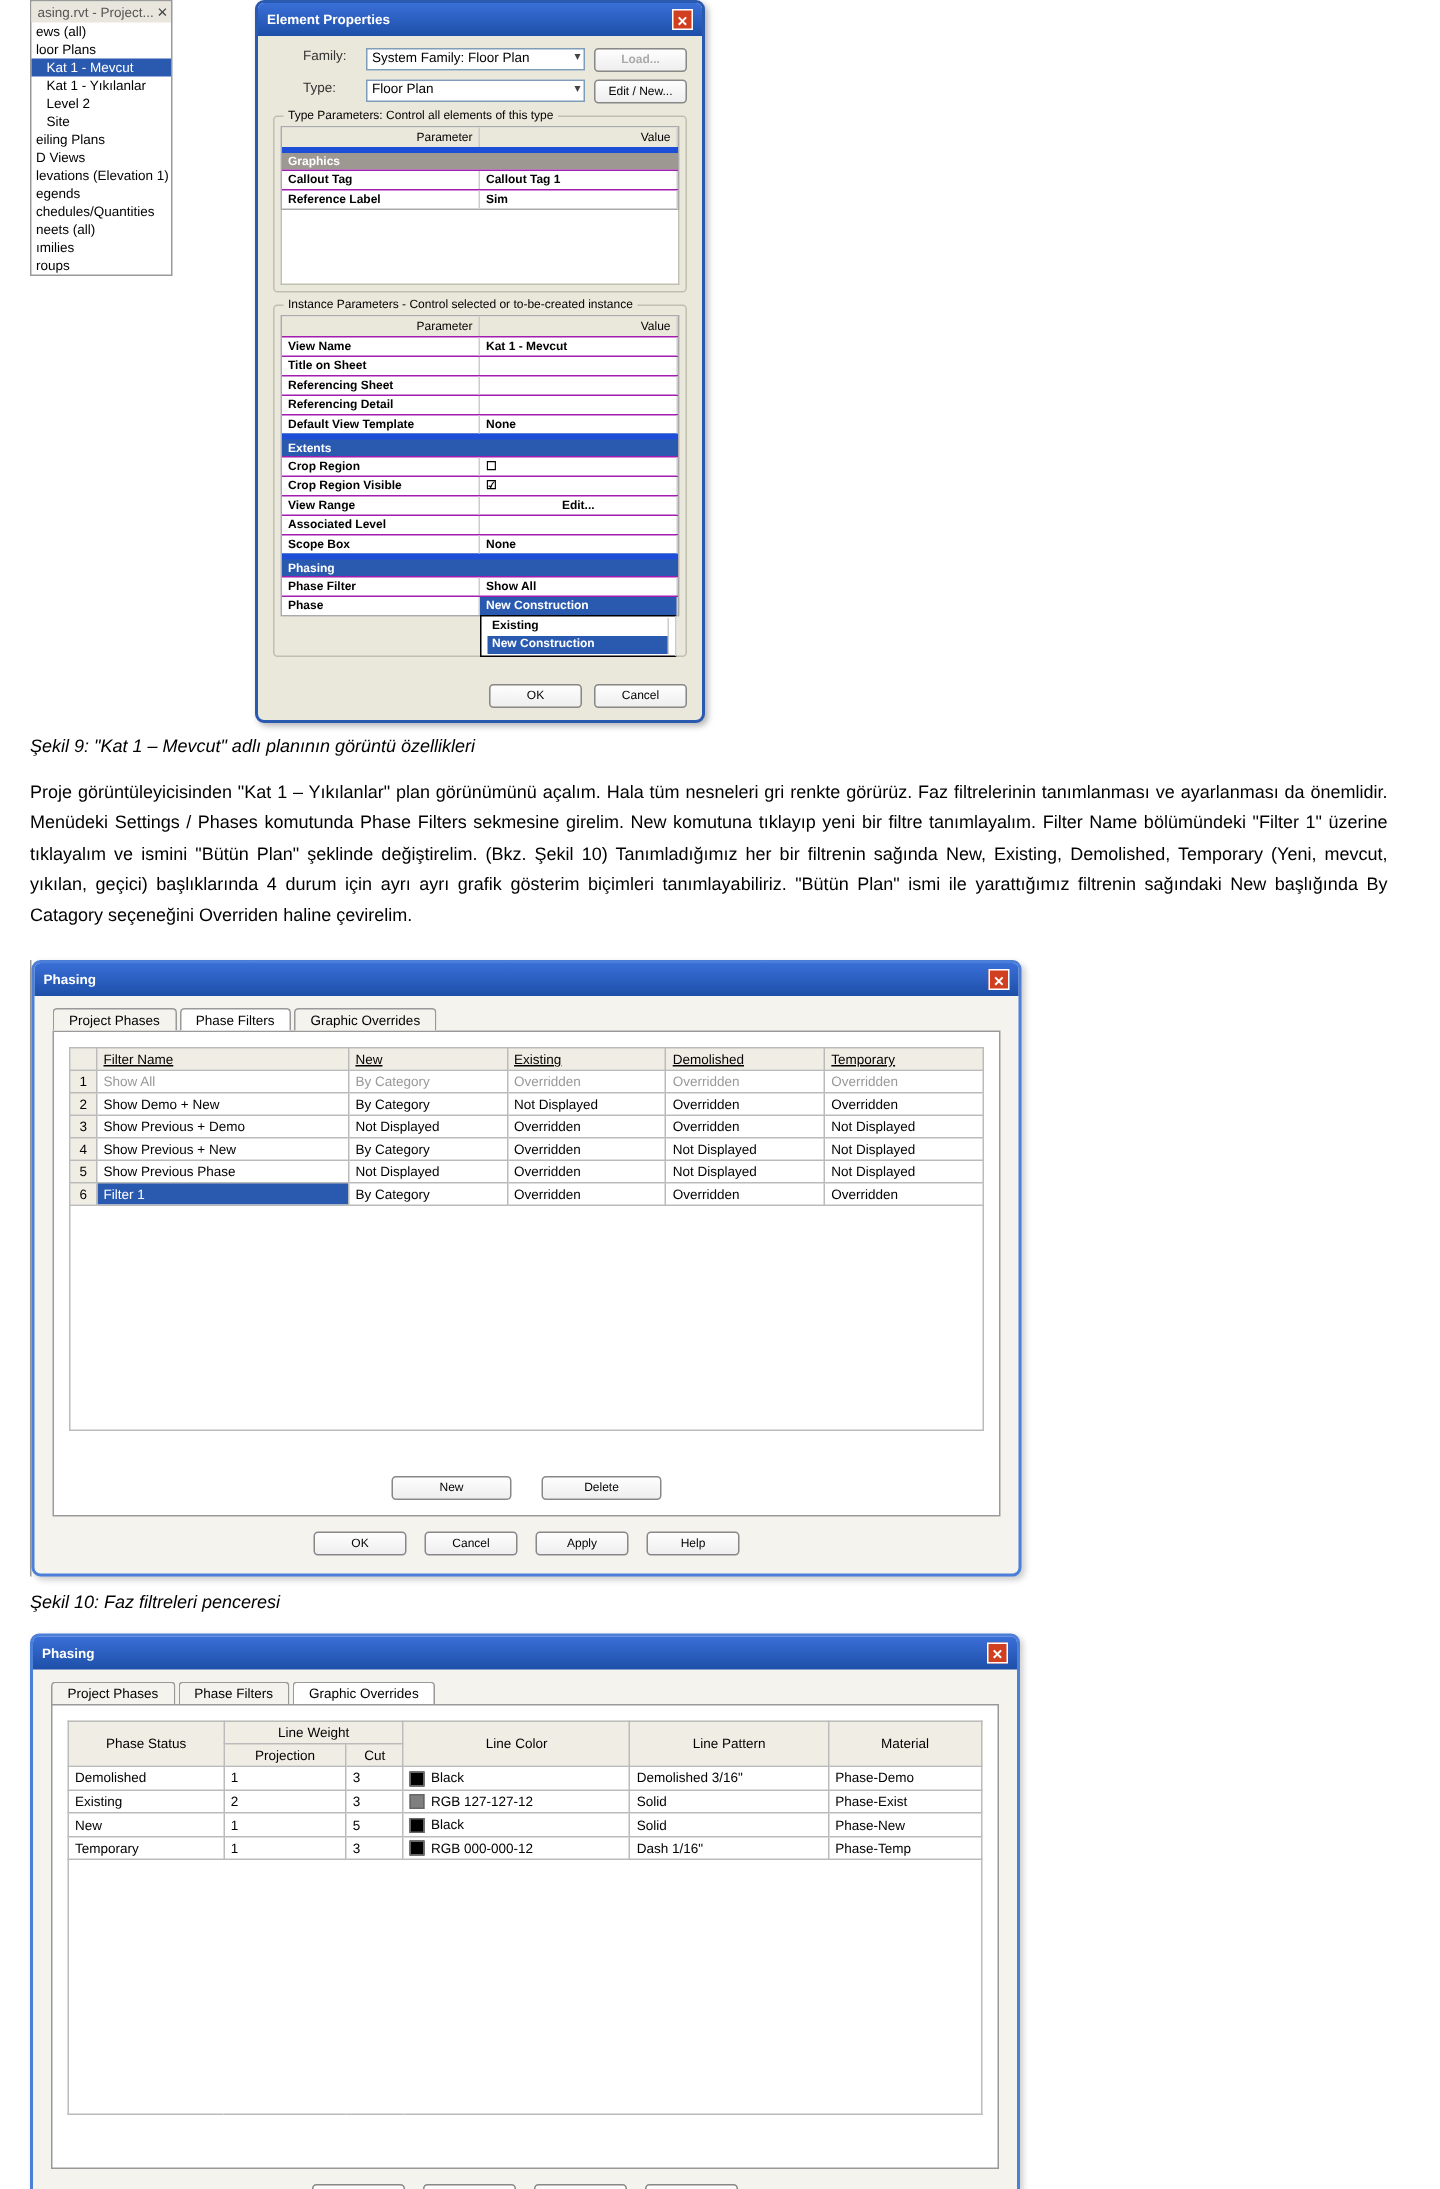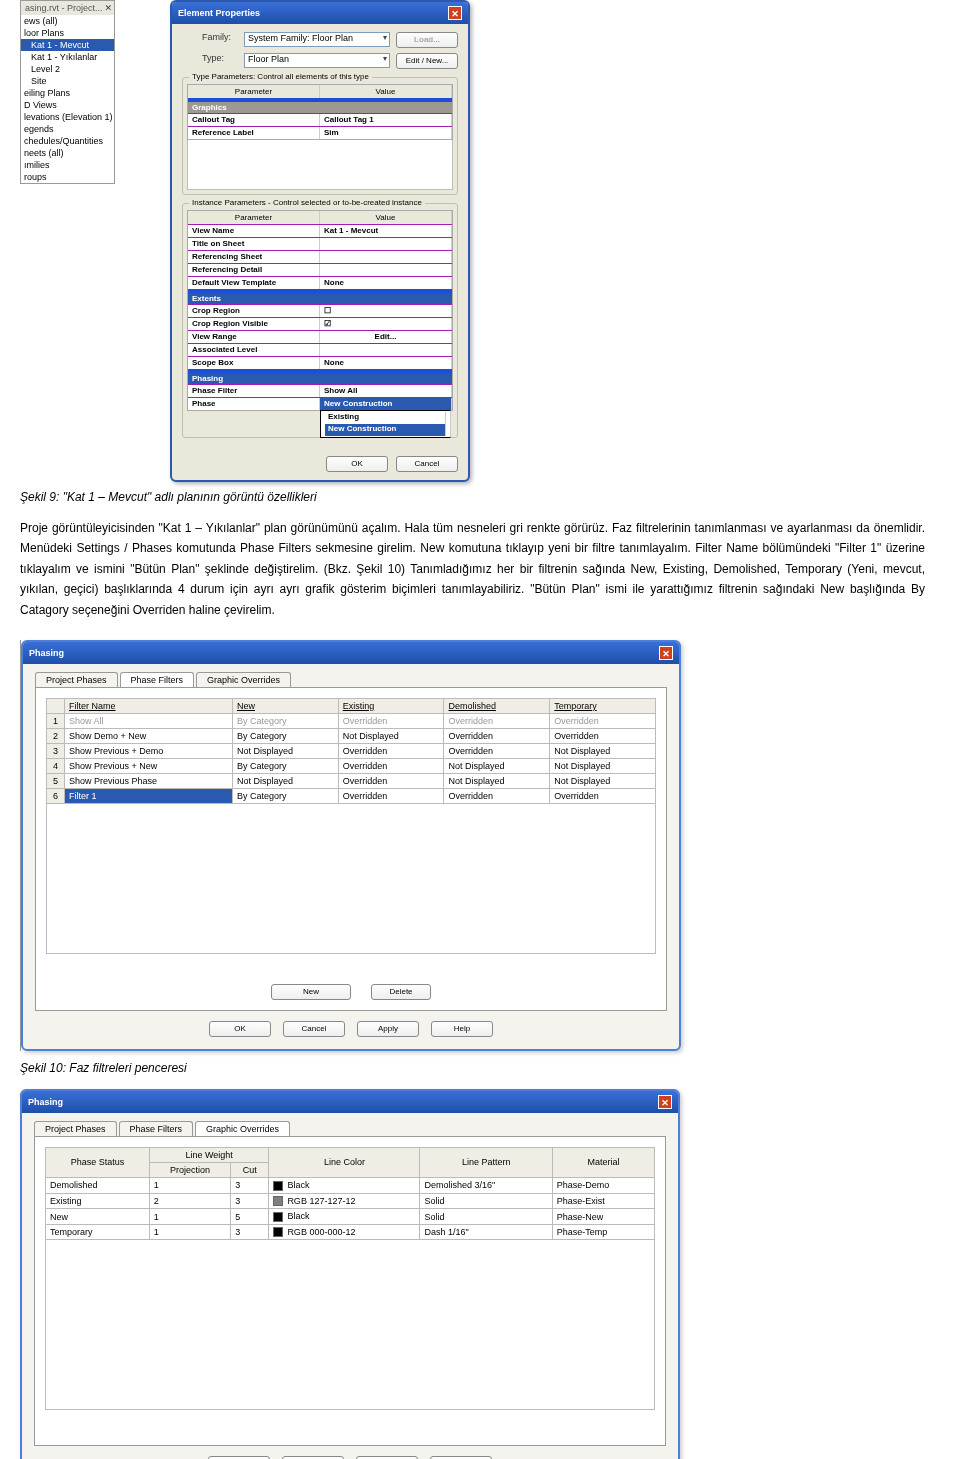--- a/index.html
+++ b/index.html
@@ -140,21 +140,21 @@
     border: 1px solid #aaa;
     background: #fff;
   }
   .param-grid .ph {
     display: flex;
     background: #eae7db;
   }
   .param-grid .ph div {
     flex: 1;
     padding: 2px 4px;
-    text-align: center;
+    text-align: right;
     border-right: 1px solid #ccc;
     font-size: 8px;
   }
   .param-grid .prow {
     display: flex;
     border-top: 1px solid #a21caf;
     font-weight: bold;
   }
   .param-grid .prow div {
     flex: 1;
@@ -511,21 +511,21 @@
               <td>By Category</td>
               <td>Overridden</td>
               <td>Overridden</td>
               <td>Overridden</td>
             </tr>
     </tbody>
         </table>
     <div style="height:150px;border-left:1px solid #bbb;border-right:1px solid #bbb;border-bottom:1px solid #bbb"></div>
     <div class="btn-row">
       <div class="xp-btn" style="width:80px">New</div>
-      <div class="xp-btn" style="width:60px">Delete</div>
+      <div class="xp-btn" style="width:80px">Delete</div>
     </div>
   </div>
   <div class="dlg-footer2">
     <div class="xp-btn">OK</div>
     <div class="xp-btn">Cancel</div>
     <div class="xp-btn">Apply</div>
     <div class="xp-btn">Help</div>
   </div>
 </div>
 </div>

